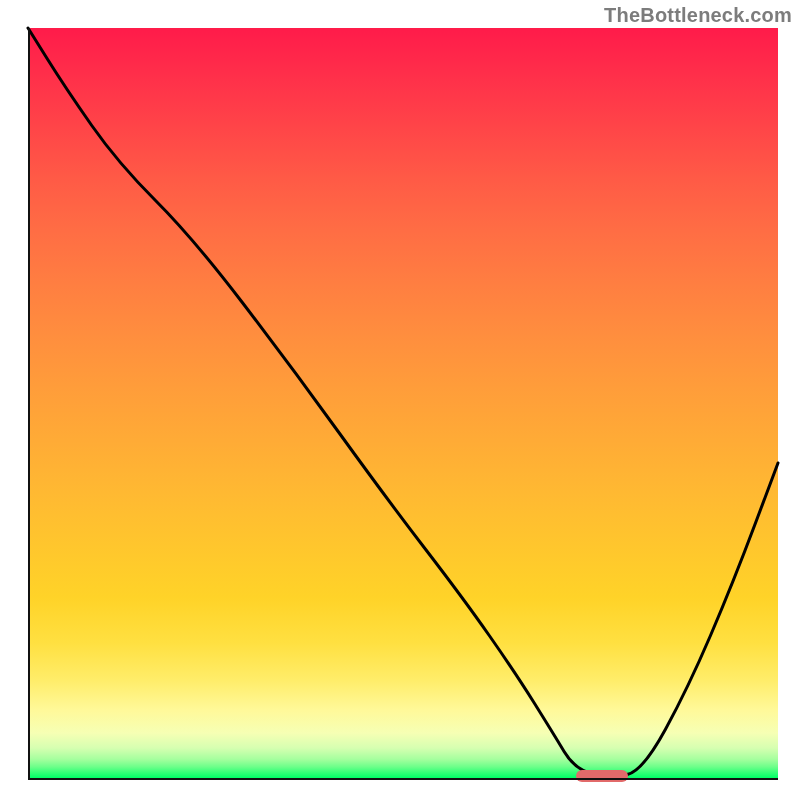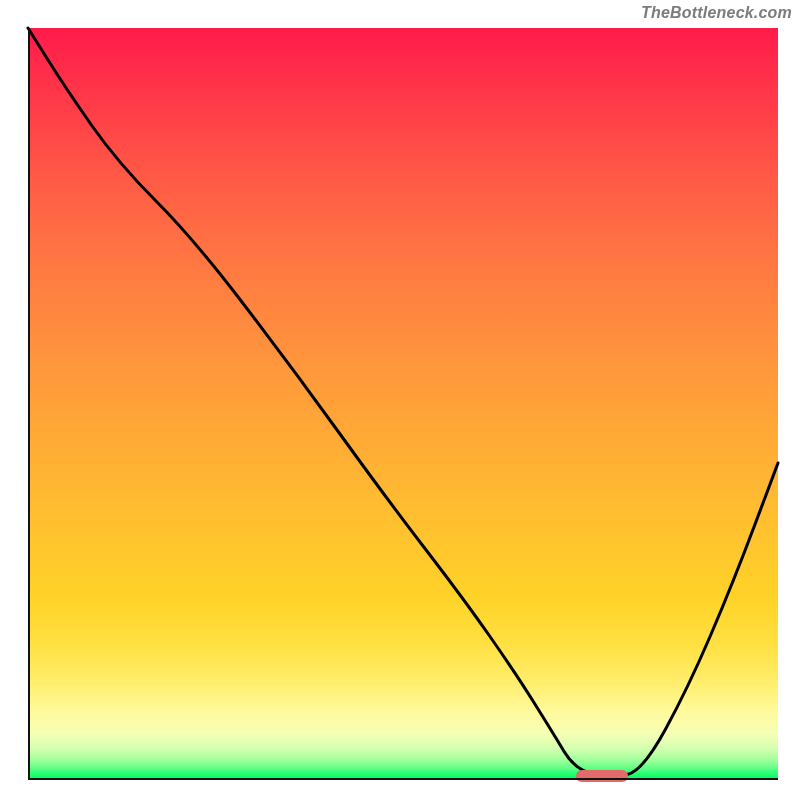--- a/index.html
+++ b/index.html
@@ -73,25 +73,24 @@
     position: absolute;
     height: 12px;
     border-radius: 6px;
     background: #e26a6a;
   }
   .watermark {
     position: absolute;
     top: 4px;
     right: 8px;
     font-family: Arial, Helvetica, sans-serif;
-    font-size: 16px;
+    font-size: 20px;
     font-weight: 600;
     color: #7c7c7c;
     letter-spacing: 0.2px;
-    font-style: italic;
   }
 </style>
 </head>
 <body>
 
 <div class="chart-container">
 
   <div class="plot-area"></div>
 
   <svg class="curve" viewBox="0 0 750 750" preserveAspectRatio="none">

